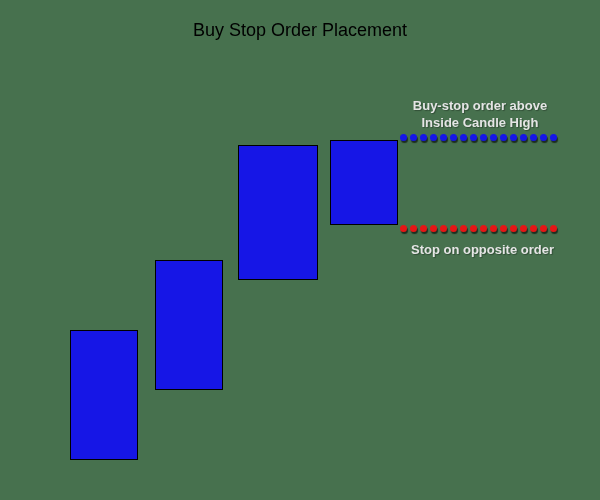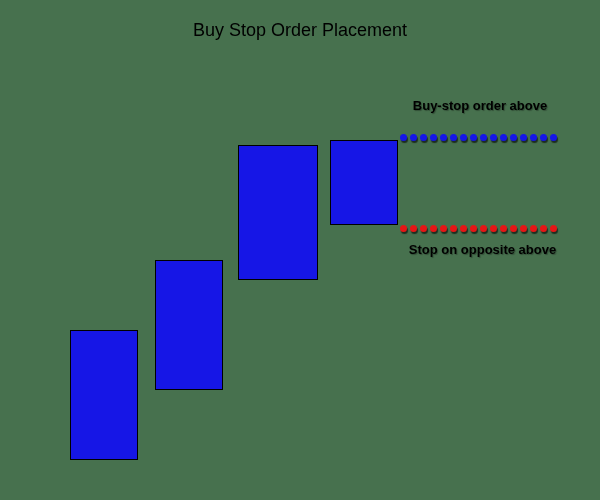--- a/index.html
+++ b/index.html
@@ -23,21 +23,21 @@
     }
     .candle {
       position: absolute;
       background: #1616e6;
       border: 1px solid #000;
     }
     .annotation {
       position: absolute;
       font-weight: bold;
       font-size: 13px;
-      color: #000000;
+      color: #e5e5e5;
       text-shadow: 1px 1px 1px rgba(0,0,0,0.3);
       line-height: 1.3;
       text-align: center;
     }
     .dotted-line {
       position: absolute;
       height: 6px;
       display: flex;
       gap: 3px;
     }
@@ -55,20 +55,21 @@
 
 <div class="title">Buy Stop Order Placement</div>
 
 <div class="candle" style="left:70px; top:330px; width:68px; height:130px;"></div>
 <div class="candle" style="left:155px; top:260px; width:68px; height:130px;"></div>
 <div class="candle" style="left:238px; top:145px; width:80px; height:135px;"></div>
 <div class="candle" style="left:330px; top:140px; width:68px; height:85px;"></div>
 
 <div class="annotation" style="left:390px; top:98px; width:180px;">
   <div>Buy-stop order above</div>
+  <div>Inside Candle High</div>
 </div>
 
 <div class="dotted-line" style="left:400px; top:134px;">
   <div class="dot blue"></div>
     <div class="dot blue"></div>
     <div class="dot blue"></div>
     <div class="dot blue"></div>
     <div class="dot blue"></div>
     <div class="dot blue"></div>
     <div class="dot blue"></div>
@@ -96,14 +97,14 @@
     <div class="dot red"></div>
     <div class="dot red"></div>
     <div class="dot red"></div>
     <div class="dot red"></div>
     <div class="dot red"></div>
     <div class="dot red"></div>
     <div class="dot red"></div>
 </div>
 
 <div class="annotation" style="left:395px; top:242px; width:175px;">
-  <div>Stop on opposite above</div>
+  <div>Stop on opposite order</div>
 </div>
 
 </body></html>

